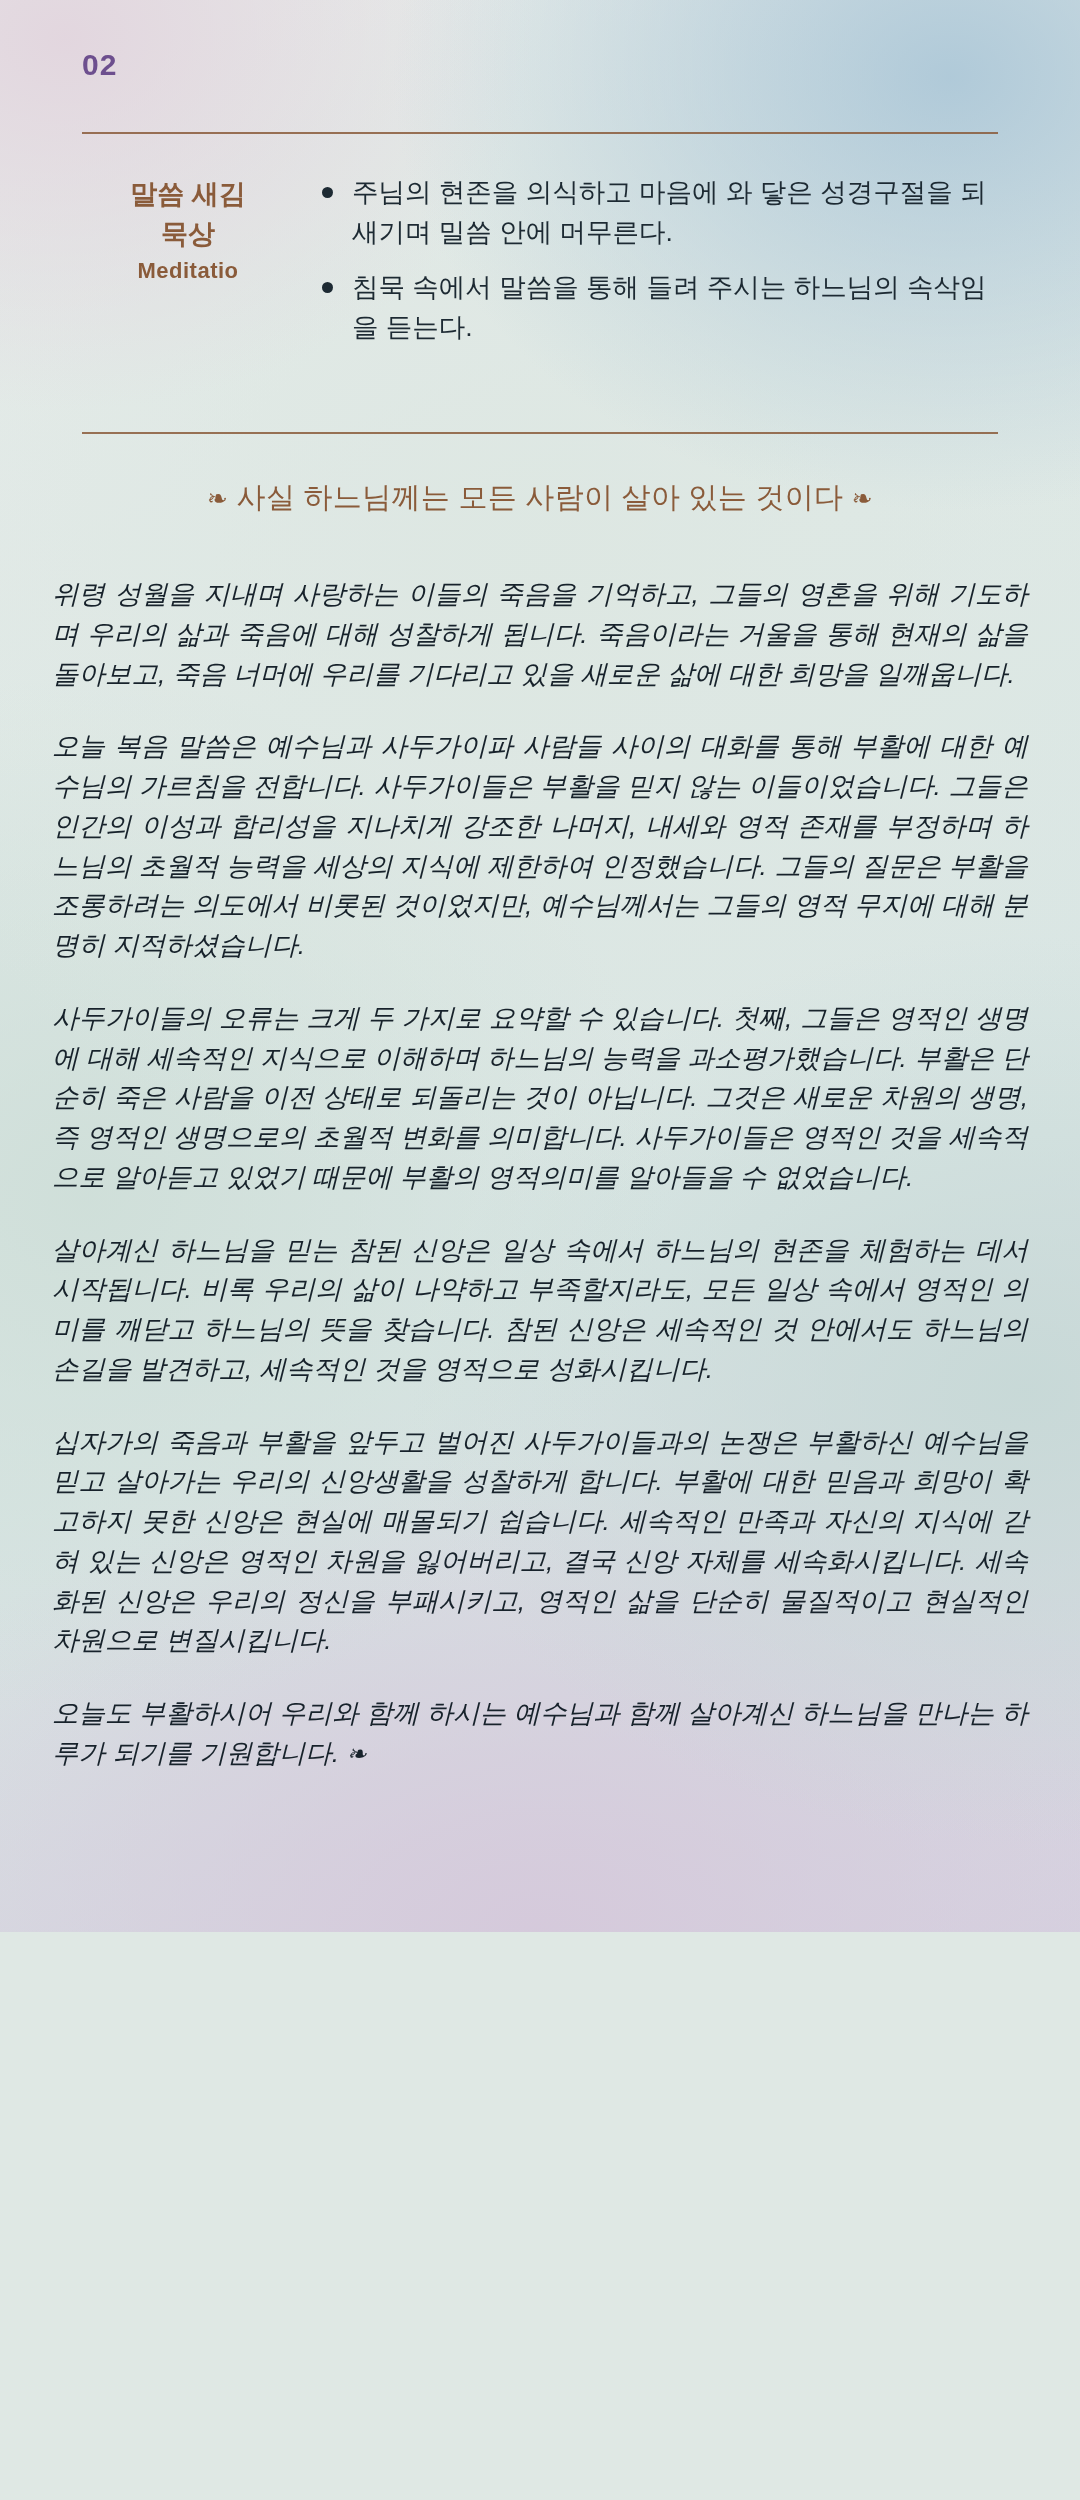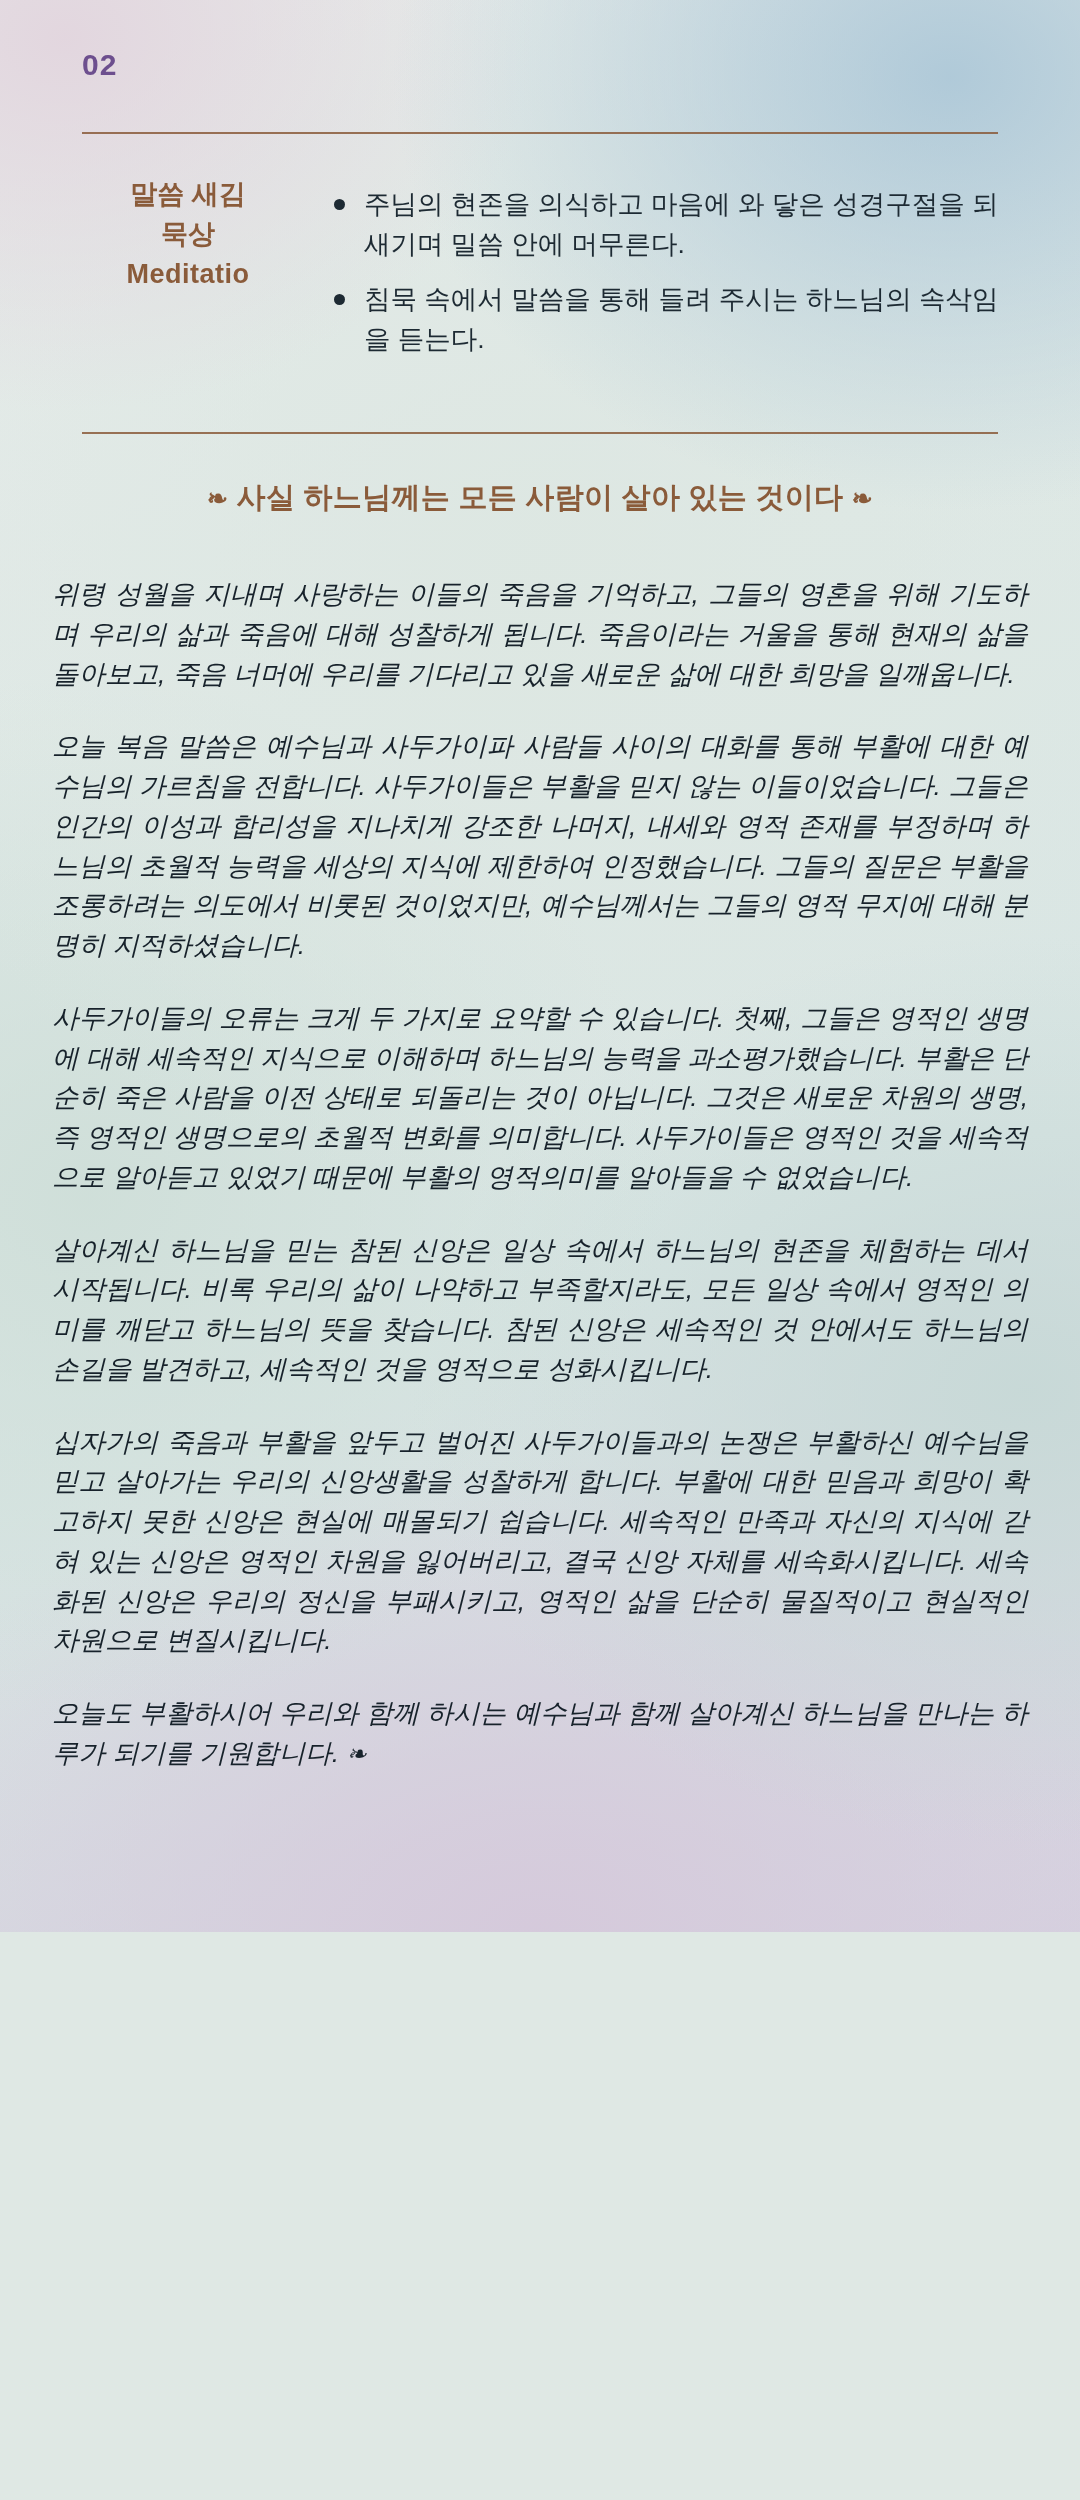--- a/index.html
+++ b/index.html
@@ -52,28 +52,28 @@
     left: 78px;
     top: 175px;
     width: 220px;
     text-align: center;
     color: #8a5b3a;
     font-weight: 700;
     line-height: 1.48;
   }
   .meditatio-block .ko1 { font-size: 27px; }
   .meditatio-block .ko2 { font-size: 27px; }
-  .meditatio-block .la { font-size: 27px; letter-spacing: 0.5px; }
+  .meditatio-block .la { font-size: 22px; letter-spacing: 0.5px; }
 
   .meditatio-list {
     position: absolute;
     left: 318px;
     top: 172px;
     width: 682px;
-    margin: 12px;
+    margin: 0;
     padding: 0;
     list-style: none;
     color: #1d2a33;
     font-size: 26.5px;
     line-height: 1.52;
   }
   .meditatio-list li {
     position: relative;
     padding-left: 34px;
     margin-bottom: 14px;
@@ -90,21 +90,21 @@
   }
 
   .section-title {
     position: absolute;
     left: 0;
     top: 478px;
     width: 1080px;
     text-align: center;
     color: #8a5b3a;
     font-size: 29px;
-    font-weight: 700;
+    font-weight: 400;
     letter-spacing: 0.3px;
   }
   .section-title .flower { font-size: 25px; }
 
   .body-text {
     position: absolute;
     left: 52px;
     top: 575px;
     width: 976px;
     color: #17222b;

